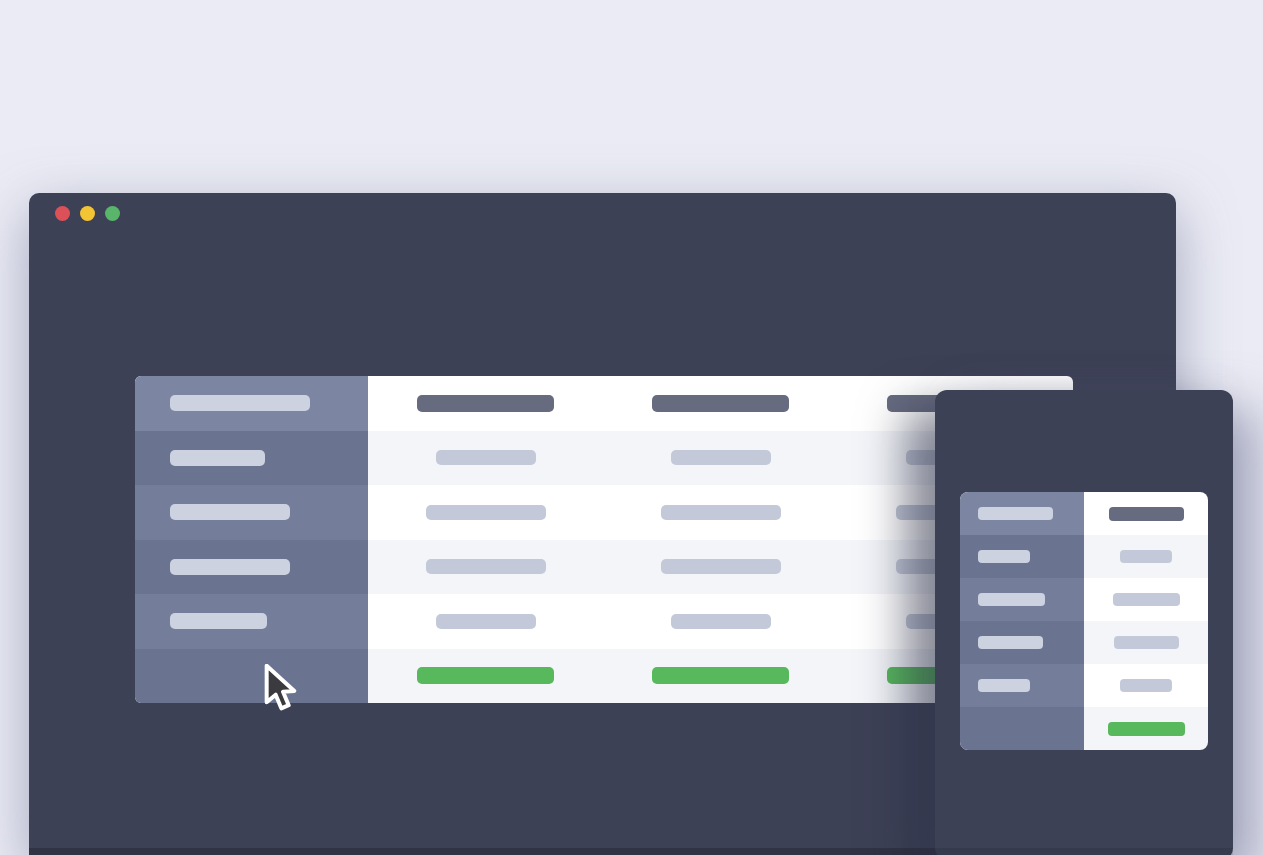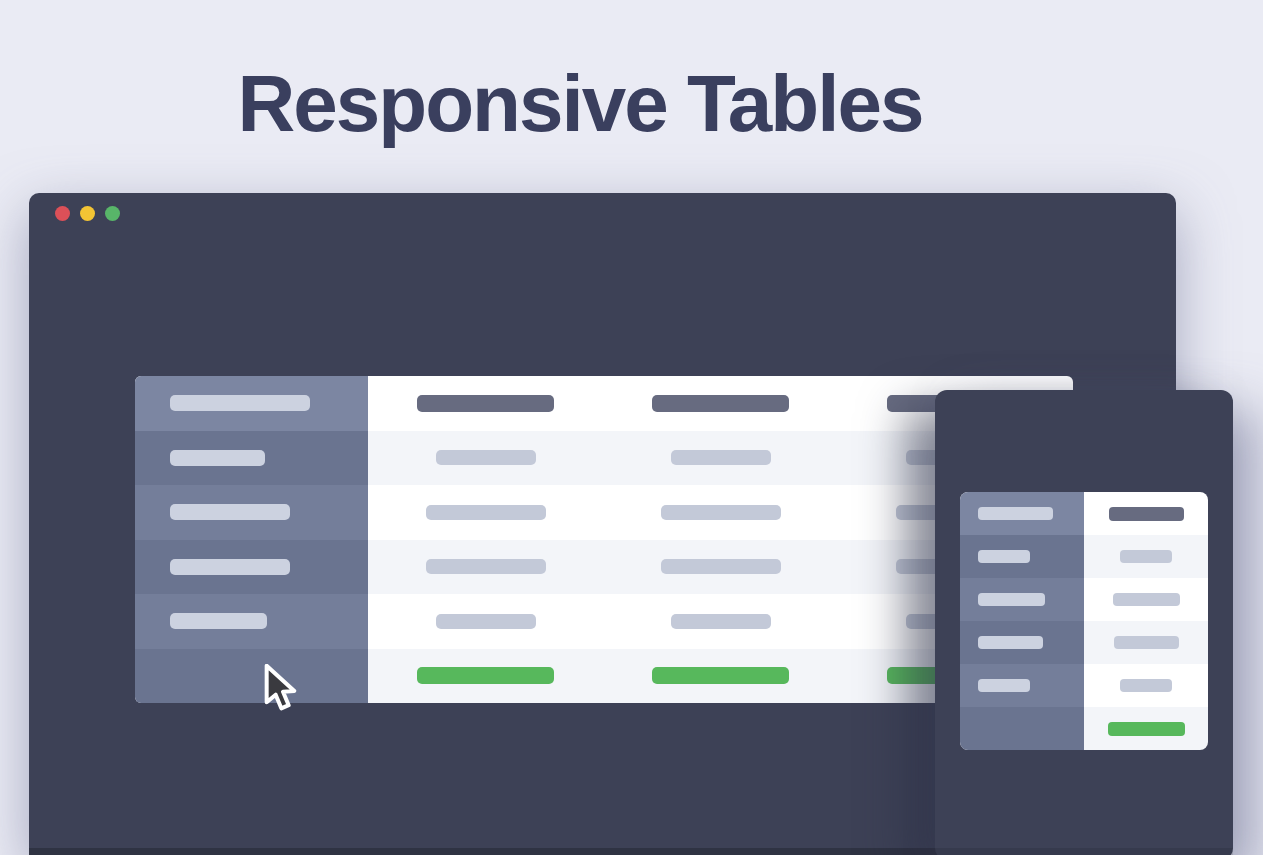--- a/index.html
+++ b/index.html
@@ -86,21 +86,20 @@
   }
 
   
   .cursor{position:absolute;left:260px;top:664px;z-index:50;}
 </style>
 </head>
 <body>
 
 <div id="canvas">
 
-  <h1 class="title">Responsive Tables</h1>
 
   <div class="window">
     <div class="controls">
         <span class="dot dot-close"></span>
         <span class="dot dot-minimize"></span>
         <span class="dot dot-maximize"></span>
       </div>
 
     <div class="desktop-table">
       <div id="dt-rows" style="display:flex;flex-direction:column;height:100%;">

